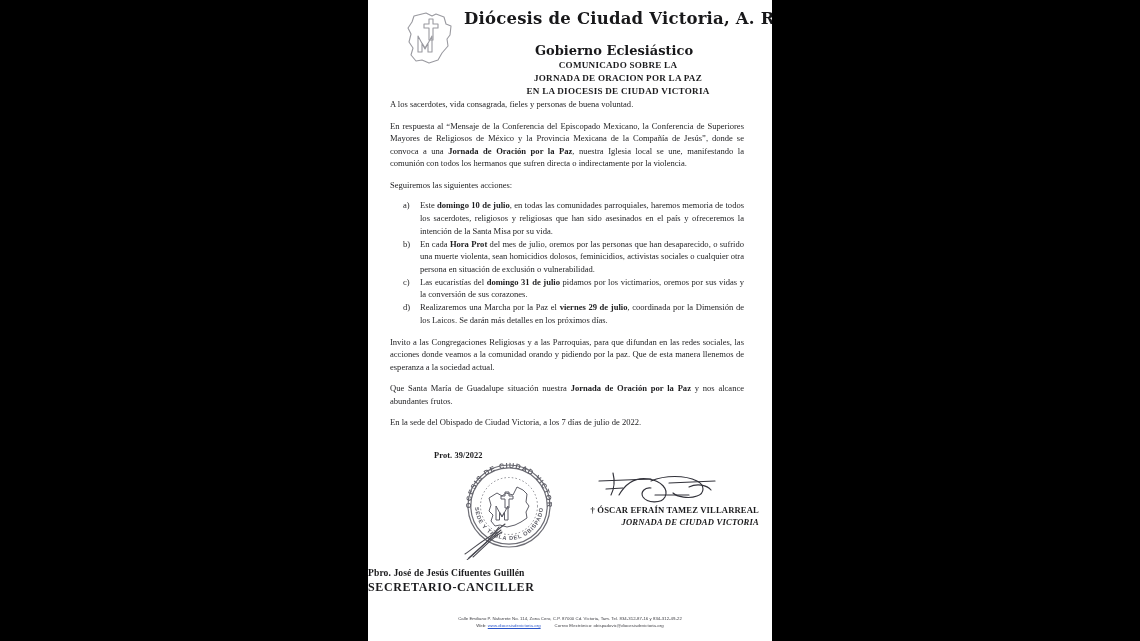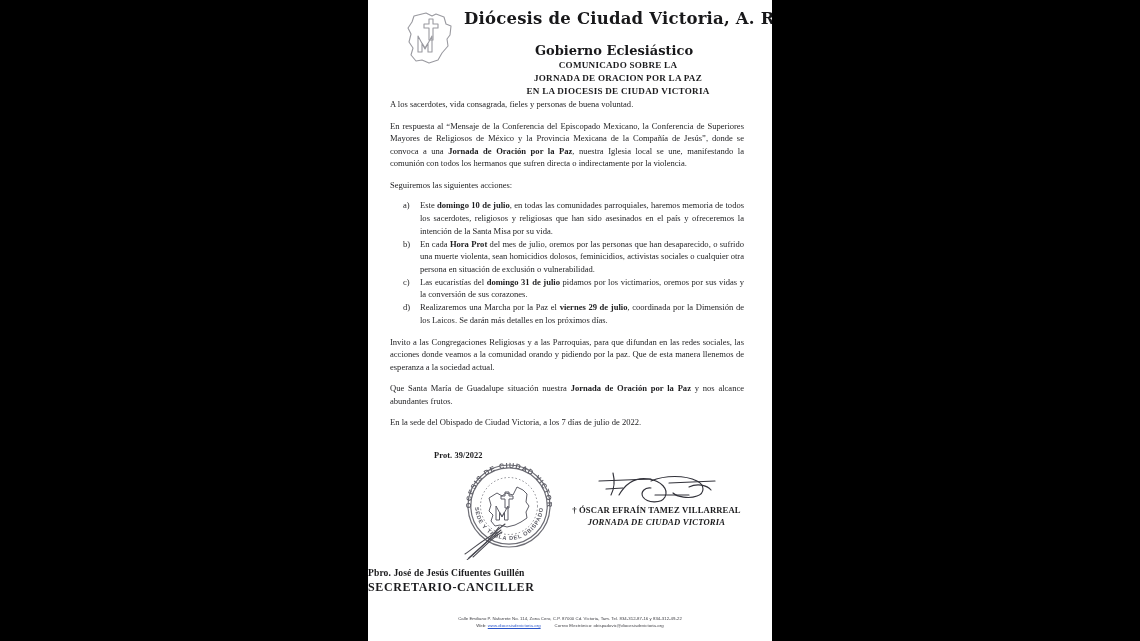--- a/index.html
+++ b/index.html
@@ -148,21 +148,21 @@
     top: 3px;
     width: 108px;
     height: 112px;
   }
   .seal svg { display:block; }
   .sig-right {
     position: absolute;
     left: 186px;
     top: 22px;
     width: 205px;
-    text-align: center;
+    text-align: right;
   }
   .scribble { width: 128px; height: 40px; margin: 0 auto; display:block; }
   .bishop-name {
     font-weight: 700;
     font-size: 8.6px;
     letter-spacing: .15px;
     color: #1b1b1d;
     white-space: nowrap;
     margin-top: -2px;
   }

